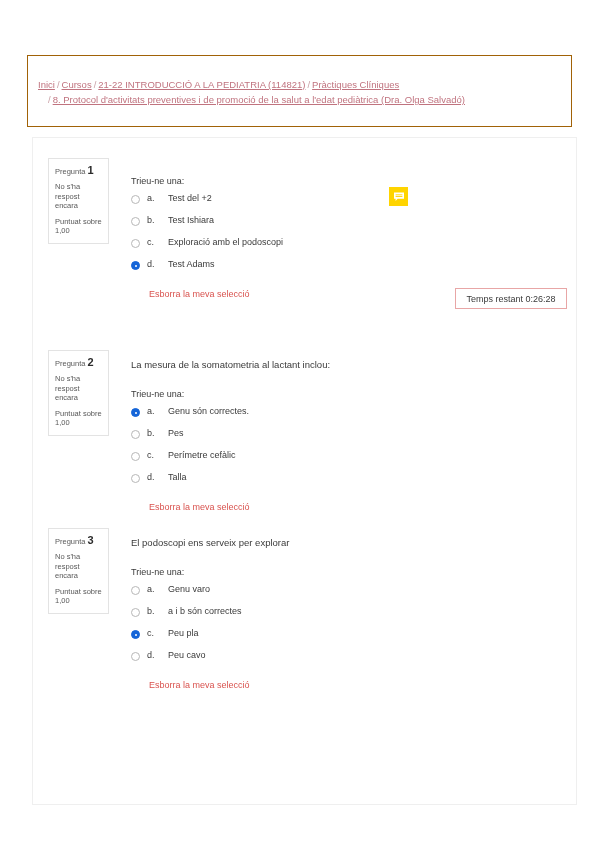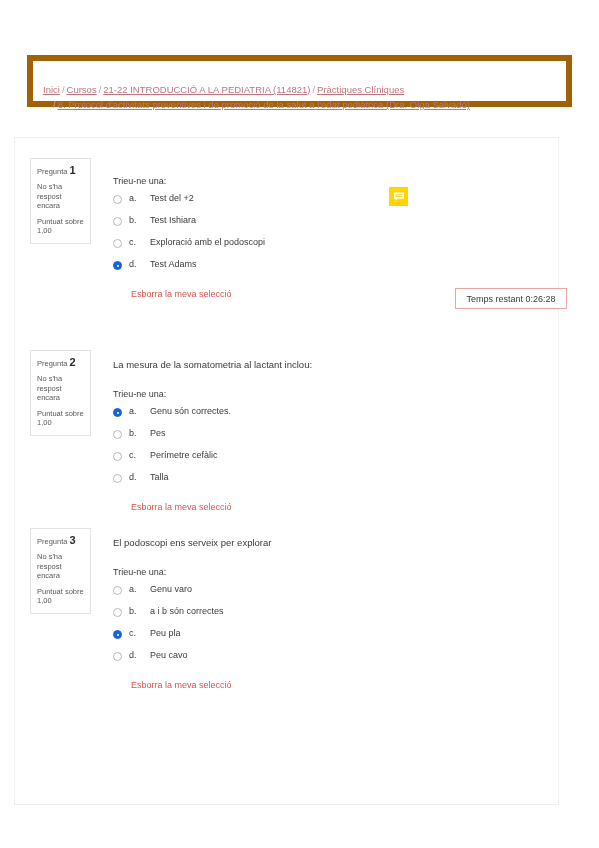--- a/index.html
+++ b/index.html
@@ -18,22 +18,22 @@
     color: #373a3c;
     overflow: hidden;
   }
 
   
   .breadcrumb-panel {
     position: absolute;
     left: 27px;
     top: 55px;
     width: 545px;
-    height: 52px;
-    border: 6px solid #a16207;
+    height: 72px;
+    border: 1px solid #a16207;
     background: #fff;
   }
   .breadcrumb {
     position: absolute;
     left: 10px;
     top: 21px;
     right: 8px;
     line-height: 15px;
     font-size: 9.5px;
     color: #c4808a;
@@ -50,21 +50,21 @@
     padding: 0 2px;
   }
   .breadcrumb .crumb-line2 {
     display: block;
     padding-left: 8px;
   }
 
   
   .content-panel {
     position: absolute;
-    left: 14px;
+    left: 32px;
     top: 137px;
     width: 545px;
     height: 668px;
     border: 1px solid #efefef;
     background: #fff;
   }
 
   
   .question {
     position: absolute;

